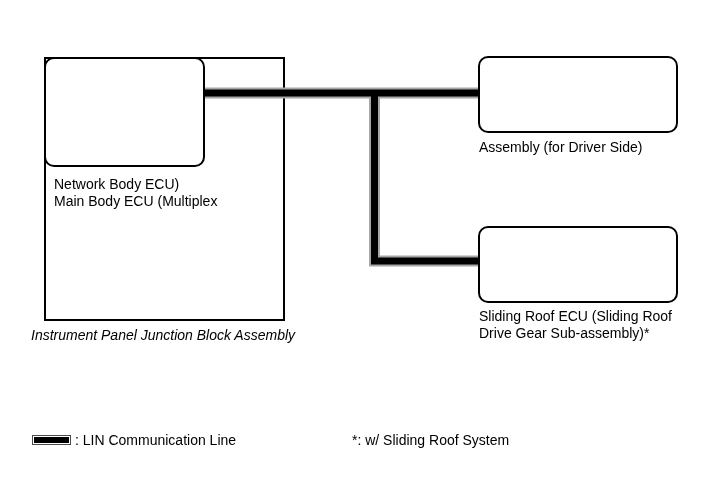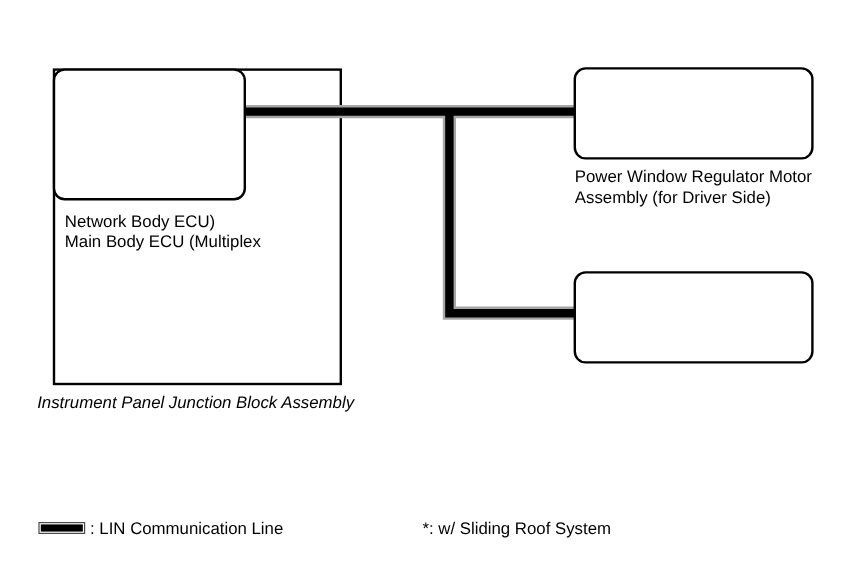--- a/index.html
+++ b/index.html
@@ -109,24 +109,27 @@
   <div class="abs node-box node-main-body"></div>
   <div class="abs node-box node-power-window"></div>
   <div class="abs node-box node-sliding-roof"></div>
 
   <div class="abs label label-main-body">
     <div>Network Body ECU)</div>
     <div>Main Body ECU (Multiplex</div>
   </div>
 
   <div class="abs label label-power-window">
-    <div>Power Window Regulator Motor</div>
     <div>Assembly (for Driver Side)</div>
   </div>
 
+  <div class="abs label label-sliding-roof">
+    <div>Sliding Roof ECU (Sliding Roof</div>
+    <div>Drive Gear Sub-assembly)*</div>
+  </div>
 
   <div class="abs label label-container">Instrument Panel Junction Block Assembly</div>
 
   <div class="abs legend-row">
     <div class="legend-swatch">
       <div class="legend-swatch-core"></div>
     </div>
     <div class="legend-text">: LIN Communication Line</div>
   </div>
 

